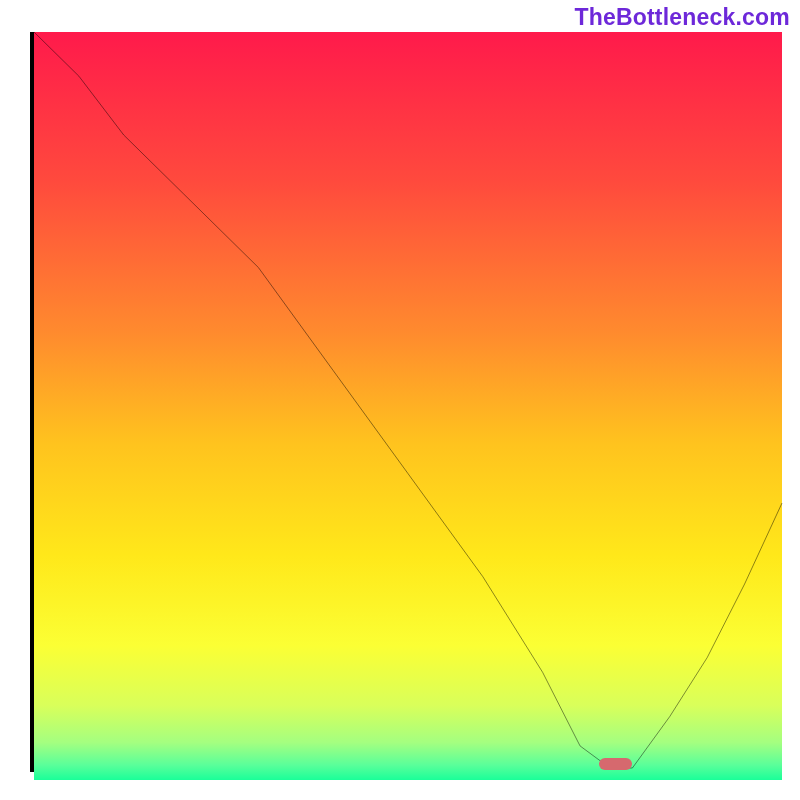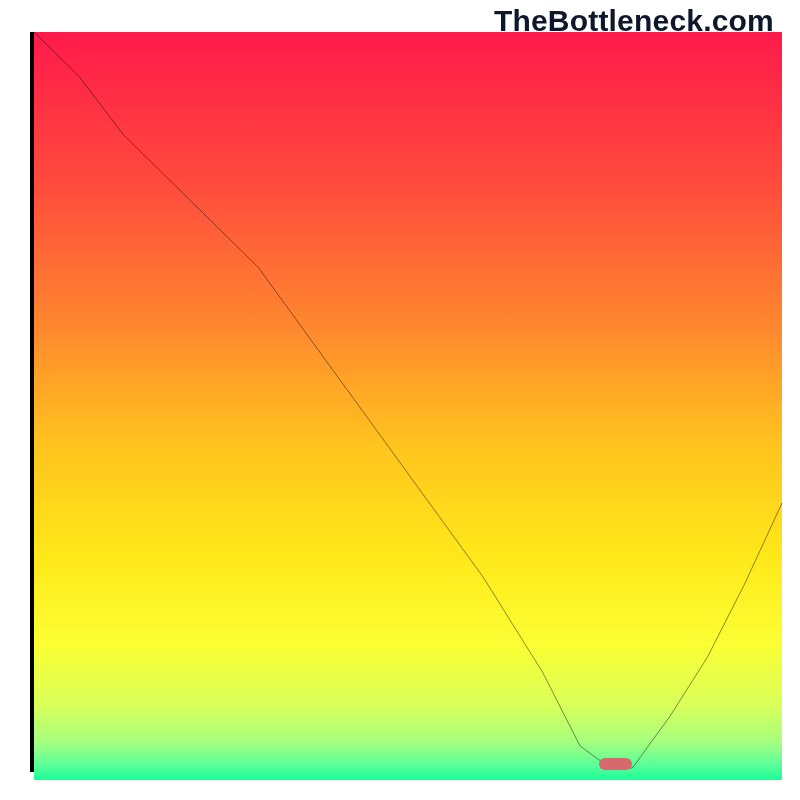--- a/index.html
+++ b/index.html
@@ -13,24 +13,24 @@
   }
   .frame {
     position: relative;
     width: 800px;
     height: 800px;
     box-sizing: border-box;
   }
   .watermark {
     position: absolute;
     top: 4px;
-    right: 26px;
-    font-size: 30px;
+    right: 10px;
+    font-size: 23px;
     font-weight: 600;
-    color: #0f172a;
+    color: #6d28d9;
     letter-spacing: 0.2px;
     z-index: 10;
   }
   .plot-area {
     position: absolute;
     left: 30px;
     top: 32px;
     width: 752px;
     height: 740px;
     border-left: 4px solid #000;

